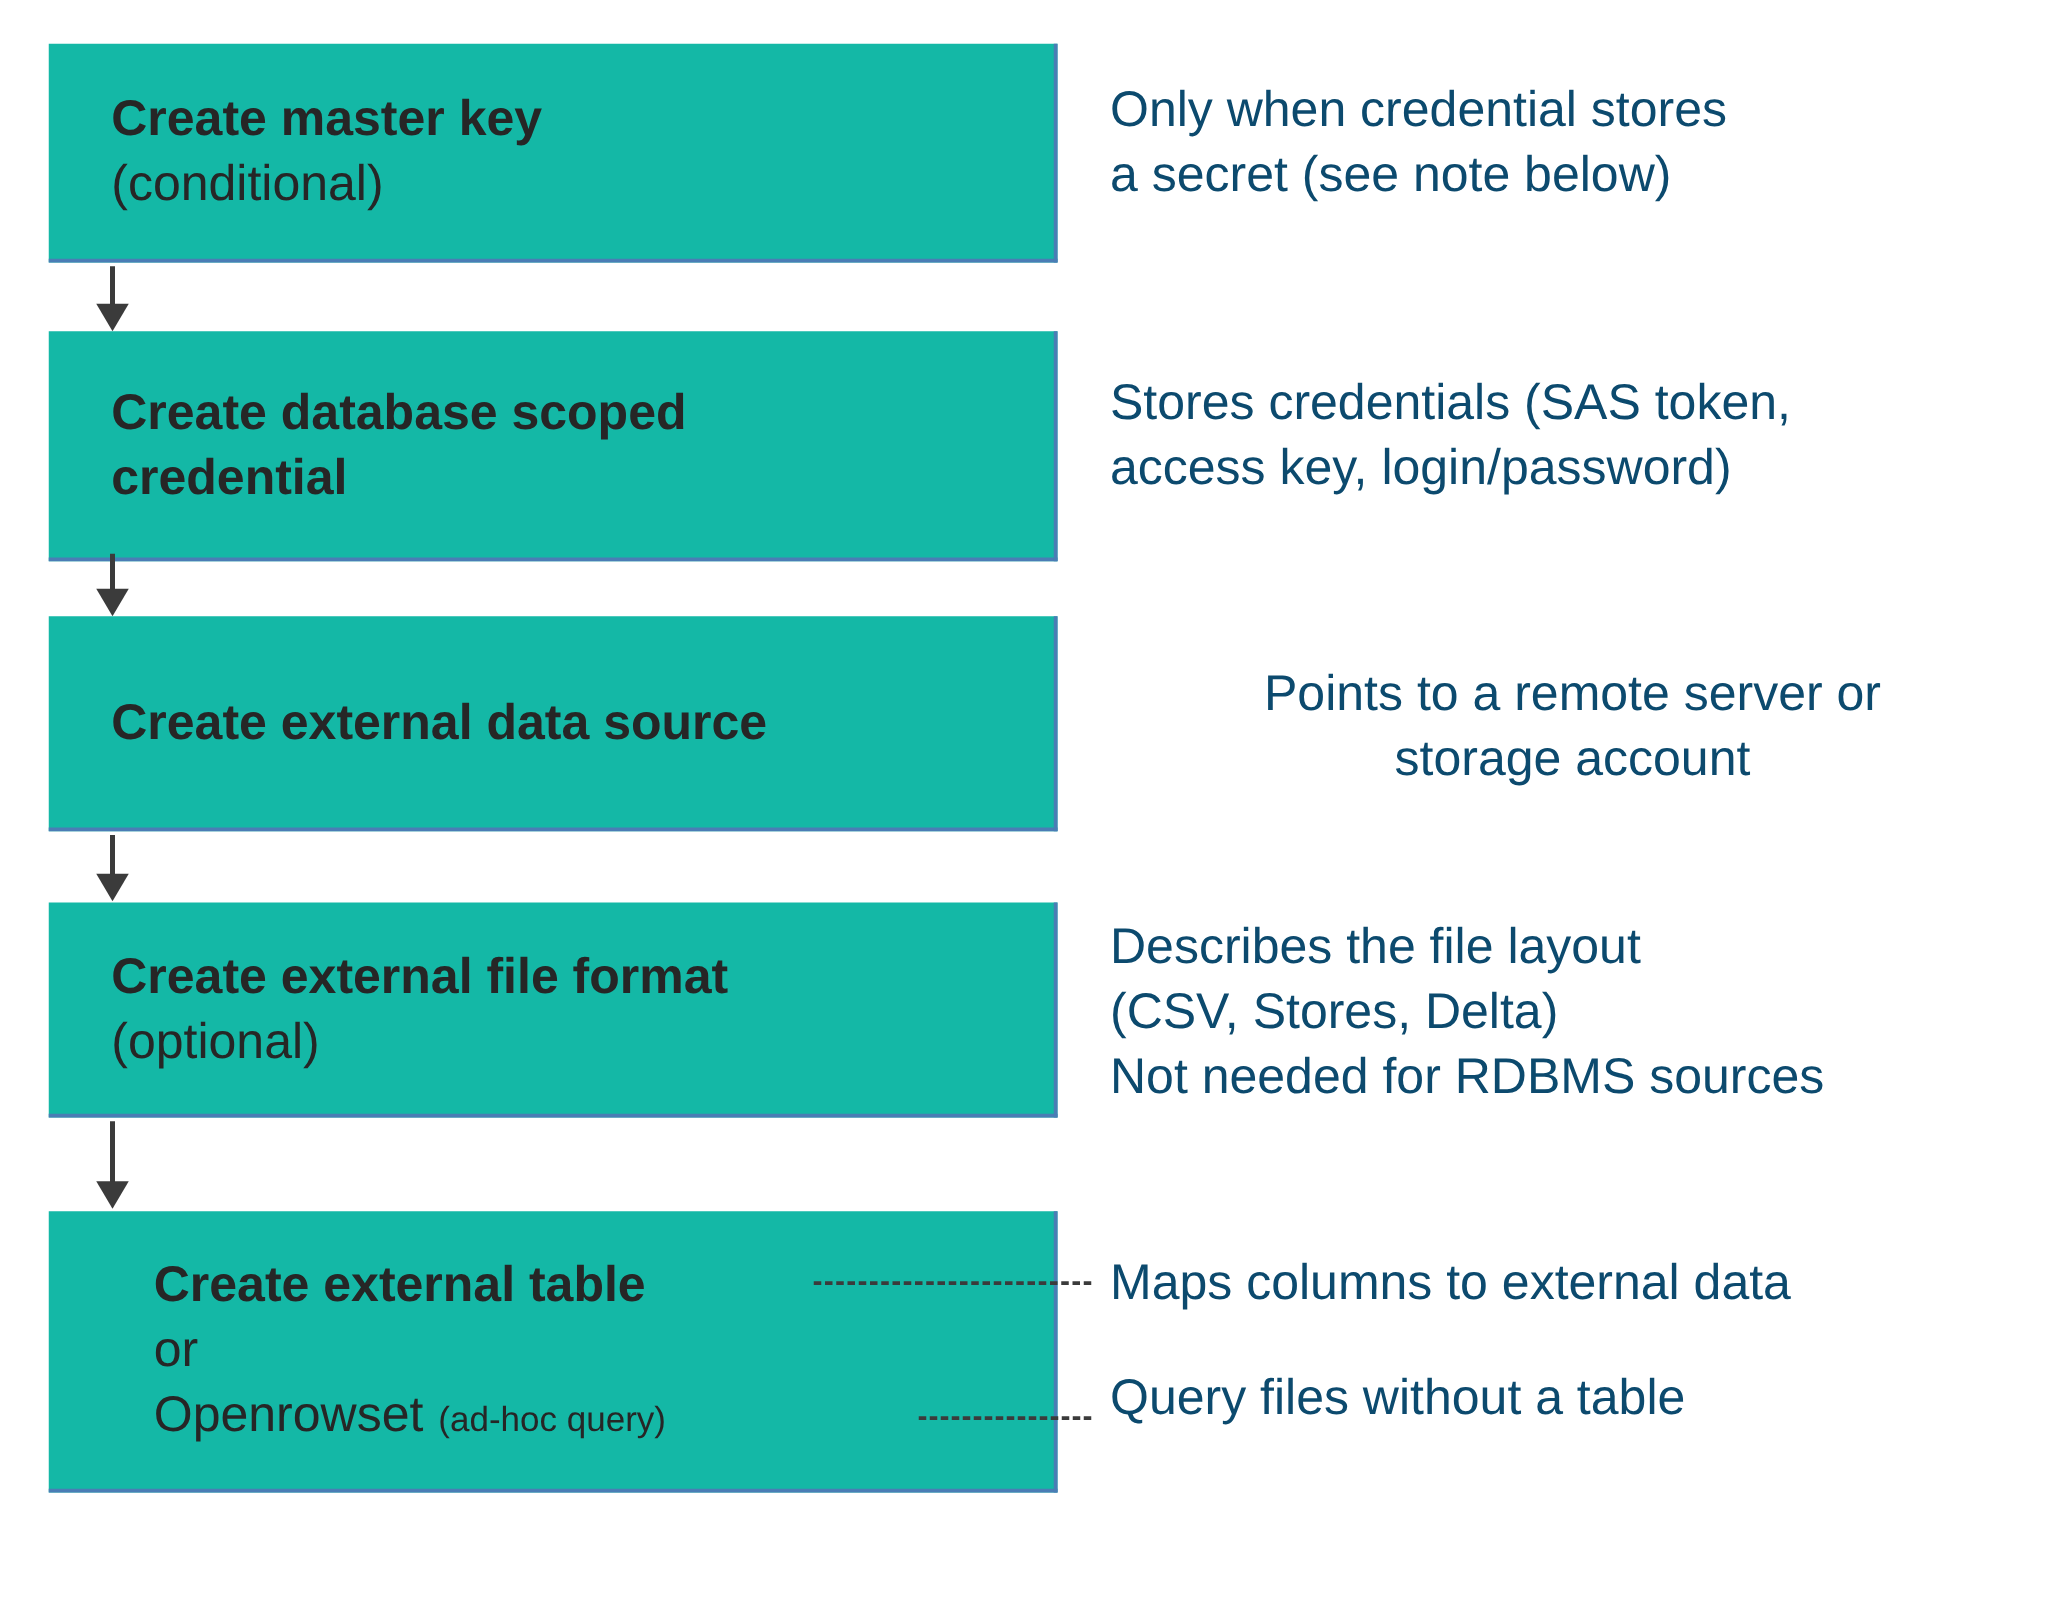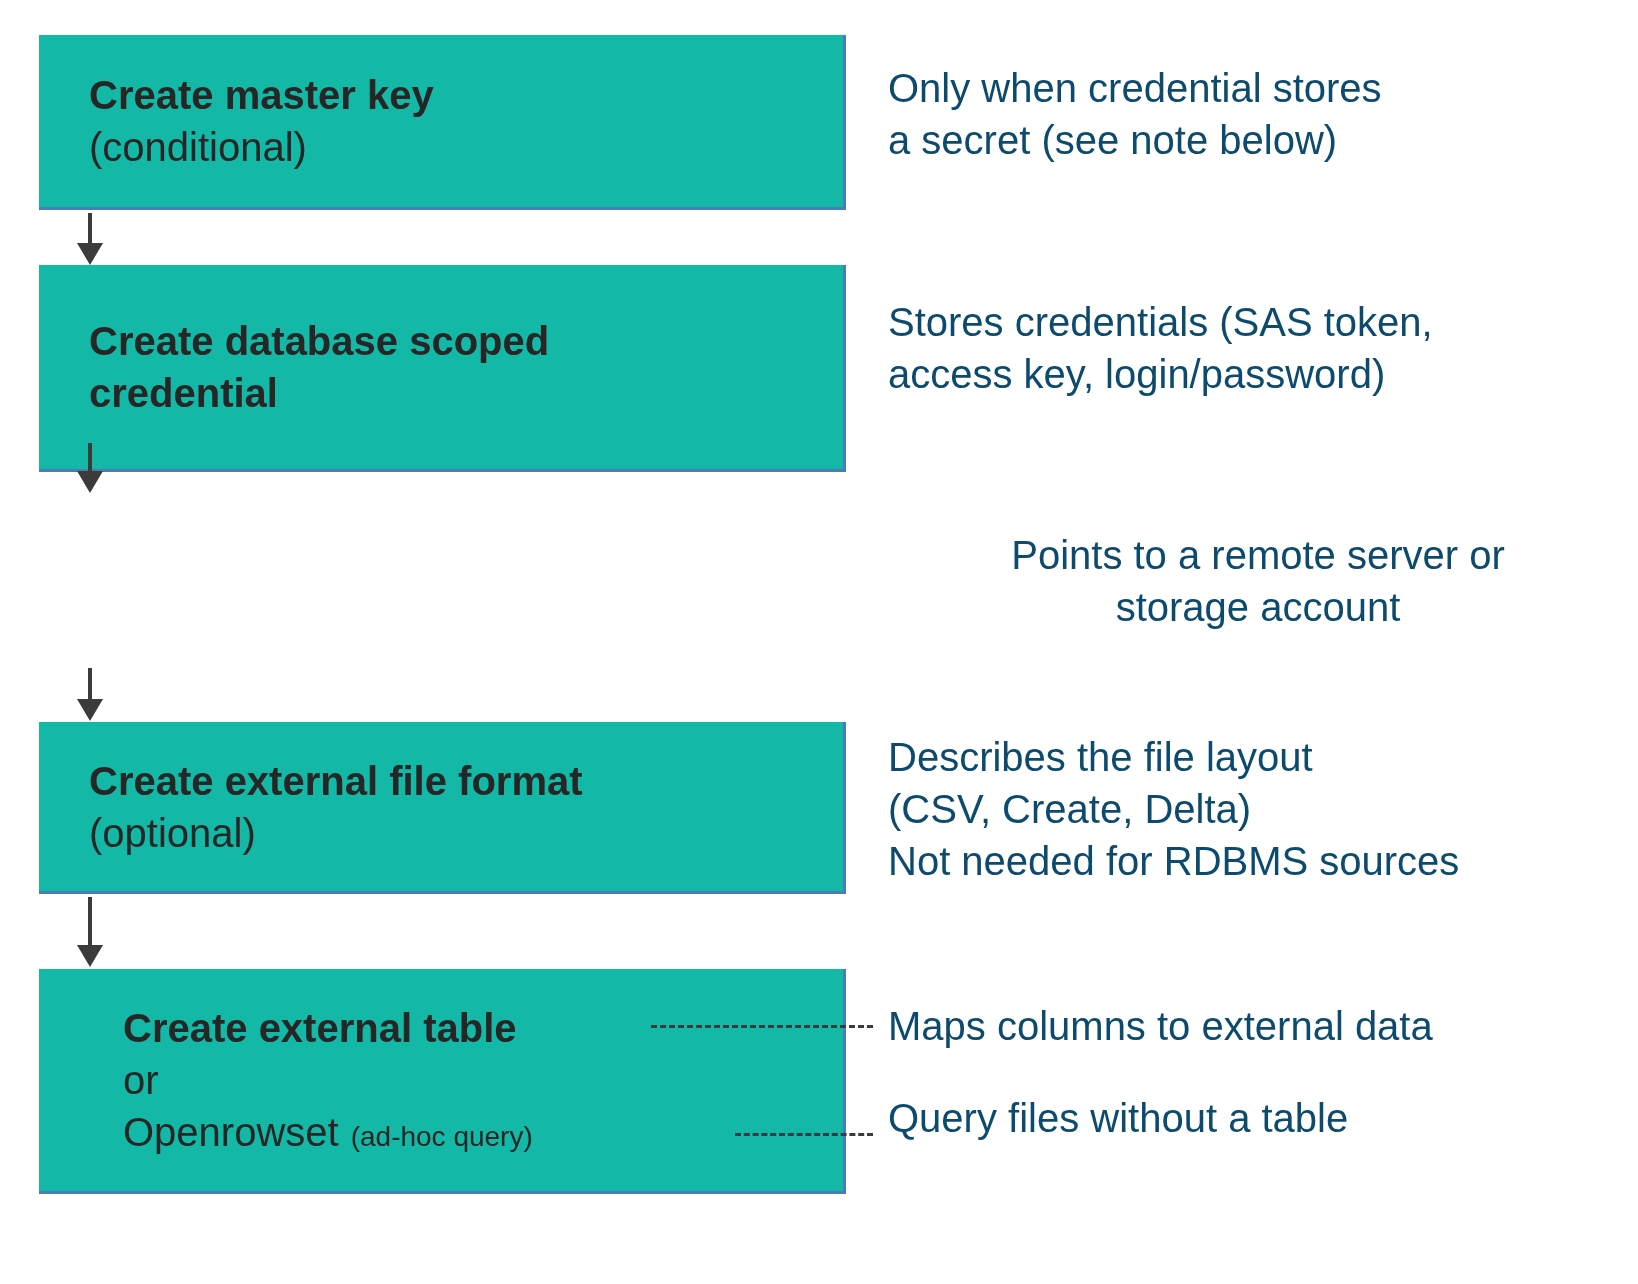--- a/index.html
+++ b/index.html
@@ -44,21 +44,21 @@
     font-size: 40px;
     line-height: 1.30;
     color: #262626;
     white-space: nowrap;
   }
   .ln.b { font-weight: bold; }
   .ln.r { font-weight: normal; }
 
   
   #box-master-key      { top: 35px;   height: 175px; }
-  #box-scoped-cred     { top: 265px;  height: 207px; }
+  #box-scoped-cred     { top: 265px;  height: 184px; }
   #box-data-source     { top: 493px;  height: 172px; }
   #box-file-format     { top: 722px;  height: 172px; }
   #box-external-table  { top: 969px;  height: 225px; padding-left: 34px; }
 
   
   .arrow {
     position: absolute;
     left: 82px;
     width: 16px;
   }
@@ -158,39 +158,44 @@
   <div class="note" id="note-scoped-cred">
     <div class="nl">Stores credentials (SAS token,</div>
     <div class="nl">access key, login/password)</div>
   </div>
 
   <div class="arrow" id="arrow-2">
     <div class="shaft"></div>
     <div class="head"></div>
   </div>
 
+  <div class="step-box" id="box-data-source">
+    <div class="lines">
+      <div class="ln b">Create external data source</div>
+    </div>
+  </div>
   <div class="note" id="note-data-source">
     <div class="nl">Points to a remote server or</div>
     <div class="nl">storage account</div>
   </div>
 
   <div class="arrow" id="arrow-3">
     <div class="shaft"></div>
     <div class="head"></div>
   </div>
 
   <div class="step-box" id="box-file-format">
     <div class="lines">
       <div class="ln b">Create external file format</div>
       <div class="ln r">(optional)</div>
     </div>
   </div>
   <div class="note" id="note-file-format">
     <div class="nl">Describes the file layout</div>
-    <div class="nl">(CSV, Create, Delta)</div>
+    <div class="nl">(CSV, Stores, Delta)</div>
     <div class="nl">Not needed for RDBMS sources</div>
   </div>
 
   <div class="arrow" id="arrow-4">
     <div class="shaft"></div>
     <div class="head"></div>
   </div>
 
   <div class="step-box" id="box-external-table">
     <div class="lines">

